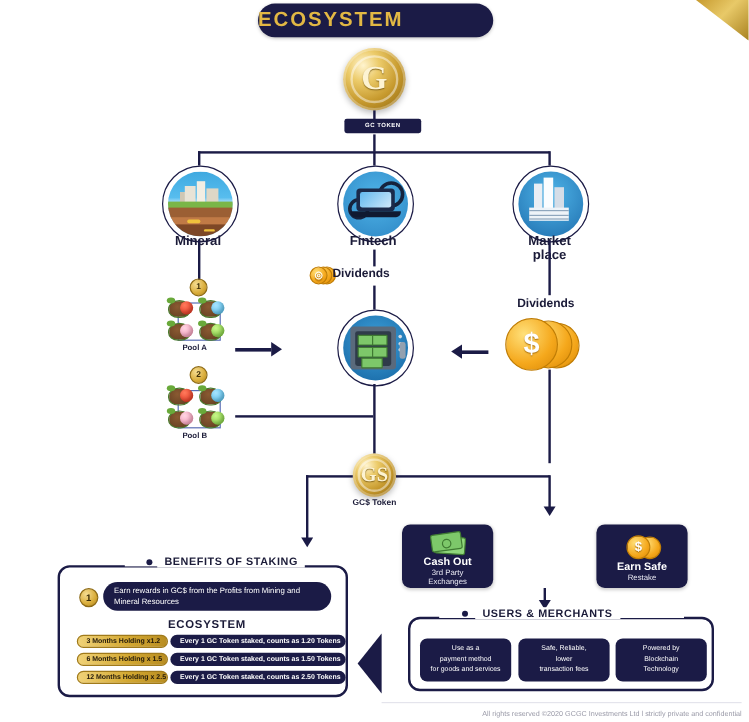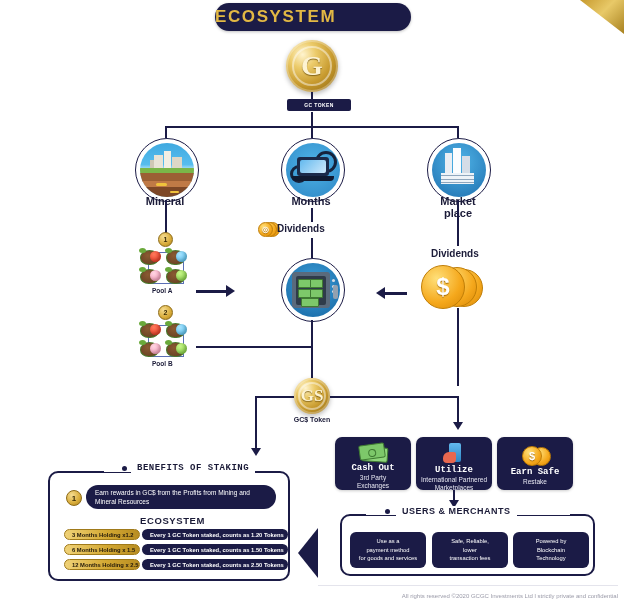--- a/index.html
+++ b/index.html
@@ -184,21 +184,21 @@
   }
 
   
   .action-card{
     position:absolute;background:#1b1b46;border-radius:7px;
     display:flex;flex-direction:column;align-items:center;
     padding-top:6px;box-sizing:border-box;
     box-shadow:0 1px 3px rgba(0,0,0,.2);
   }
   .action-card .ic{height:22px;display:flex;align-items:center;justify-content:center;}
-  .action-card .t{color:#fff;font-size:9px;font-weight:bold;margin-top:2px;font-family:Liberation Mono, monospace;}
+  .action-card .t{color:#fff;font-size:9px;font-weight:bold;margin-top:2px;}
   .action-card .s{color:#e7e7f2;font-size:6.5px;line-height:1.25;text-align:center;margin-top:1px;padding:0 4px;}
 
   
   .bill{width:24px;height:13px;background:#7dc86a;border:1px solid #3f7a32;border-radius:2px;position:relative;transform:rotate(-8deg);}
   .bill:before{content:"";position:absolute;left:8px;top:3.5px;width:6px;height:6px;border-radius:50%;border:1px solid #3f7a32;}
   .bill-b{position:absolute;left:3px;top:3px;width:24px;height:13px;background:#8fd67b;border:1px solid #3f7a32;border-radius:2px;transform:rotate(4deg);}
 
   
   .phone{width:12px;height:19px;background:linear-gradient(#63b9ee,#2d86c4);border-radius:2px;position:relative;}
   .hand{position:absolute;left:-5px;bottom:-2px;width:13px;height:11px;background:#e8674f;border-radius:6px 2px 4px 4px;}
@@ -301,21 +301,21 @@
   <div class="pic" style="left:281px;top:138px;">
     <div class="disc ft-disc">
       <div class="ft-gear a"></div>
         <div class="ft-gear b"></div>
       <div class="ft-lap">
           <div class="ft-scr"></div>
         </div>
       <div class="ft-base"></div>
     </div>
   </div>
-  <div class="node-caption" style="left:261px;top:196px;width:100px;">Months</div>
+  <div class="node-caption" style="left:261px;top:196px;width:100px;">Fintech</div>
   <div class="ln v" style="left:311px;top:208px;height:14px;"></div>
 
   <div class="stack" style="left:258px;top:222px;">
     <div class="c" style="left:7px;top:0;width:13px;height:13px;"></div>
     <div class="c" style="left:4px;top:0;width:13px;height:13px;"></div>
     <div class="c face" style="left:0;top:0;width:13px;height:13px;font-size:8px;">◎</div>
   </div>
   <div class="div-label" style="left:277px;top:223px;">Dividends</div>
   <div class="ln v" style="left:311px;top:238px;height:20px;"></div>
 
@@ -439,31 +439,20 @@
       <div style="position:relative;width:28px;height:16px;">
         <div class="bill-b"></div>
           <div class="bill"></div>
       </div>
     </div>
     <div class="t">Cash Out</div>
     <div class="s" style="white-space:pre-line;">3rd Party
 Exchanges</div>
   </div>
 
-  <div class="action-card" style="left:416px;top:437px;width:76px;height:53px;">
-    <div class="ic">
-      <div style="position:relative;width:22px;height:20px;">
-        <div class="phone" style="position:absolute;left:6px;top:0;"></div>
-        <div class="hand" style="left:0;bottom:0;"></div>
-      </div>
-    </div>
-    <div class="t">Utilize</div>
-    <div class="s" style="white-space:pre-line;">International Partnered
-Marketplaces</div>
-  </div>
 
   <div class="action-card" style="left:497px;top:437px;width:76px;height:53px;">
     <div class="ic">
       <div class="stack" style="position:relative;width:26px;height:20px;">
         <div class="c" style="left:10px;top:3px;width:17px;height:17px;"></div>
         <div class="c face" style="left:0;top:2px;width:18px;height:18px;font-size:11px;">$</div>
       </div>
     </div>
     <div class="t">Earn Safe</div>
     <div class="s" style="white-space:pre-line;">Restake</div>
@@ -487,21 +476,21 @@
   <div class="um-card" style="left:513px;top:532px;width:76px;height:36px;white-space:pre-line;">Powered by
 Blockchain
 Technology</div>
 
   <div class="big-arrow-l" style="left:298px;top:528px;"></div>
 
   <div class="bracket" style="left:48px;top:471px;width:242px;height:110px;"></div>
   <div style="position:absolute;left:104px;top:466px;width:132px;height:6px;background:#fff;"></div>
   <div class="bracket-dot" style="left:122px;top:466px;"></div>
   <div class="bracket-dot" style="left:222px;top:466px;"></div>
-  <div class="bracket-title" style="left:131px;top:463px;font-family:Liberation Mono, monospace;">BENEFITS OF STAKING</div>
+  <div class="bracket-title" style="left:131px;top:463px;">BENEFITS OF STAKING</div>
 
   <div class="benefit-num" style="left:66px;top:490px;">1</div>
   <div class="benefit-pill" style="left:86px;top:485px;width:190px;height:24px;">Earn rewards in GC$ from the Profits from Mining and Mineral Resources</div>
 
   <div class="mult-title" style="left:140px;top:515px;">ECOSYSTEM</div>
 
   <div class="mult-left" style="left:64px;top:529px;width:76px;">3 Months Holding x1.2</div>
   <div class="mult-right" style="left:142px;top:529px;width:146px;">Every 1 GC Token staked, counts as 1.20 Tokens</div>
 
   <div class="mult-left" style="left:64px;top:544px;width:76px;">6 Months Holding x 1.5</div>

